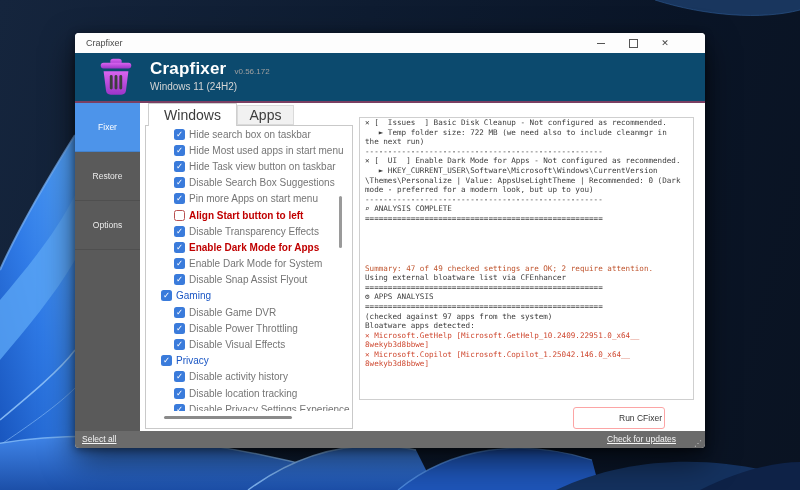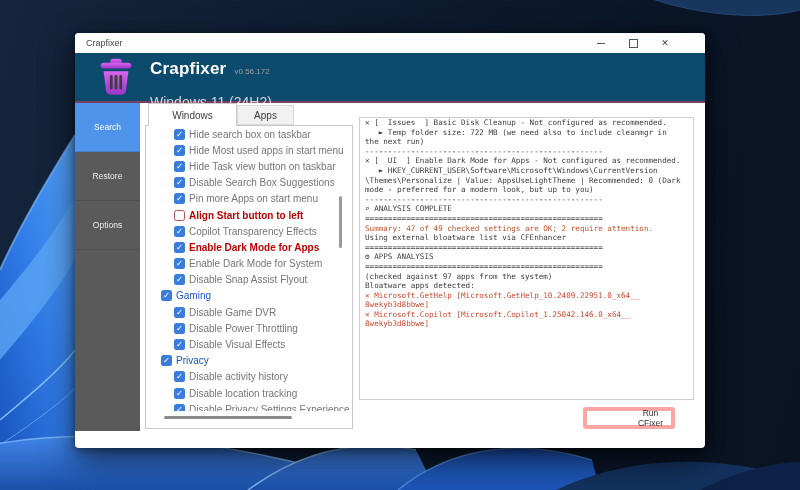--- a/index.html
+++ b/index.html
@@ -17,32 +17,32 @@
   .ctrl{width:32px;height:20px;display:flex;align-items:center;justify-content:center;}
   .ico-min{width:8px;height:0;border-top:1px solid #555;}
   .ico-max{width:7px;height:7px;border:1px solid #555;}
   .ico-close{font-size:9px;color:#444;line-height:1;}
 
   .header{height:48px;background:#0c4a6e;position:relative;}
   .logo{position:absolute;left:20px;top:3px;}
   .h-text{position:absolute;left:75px;top:6px;}
   .app-name{font-size:17px;font-weight:bold;color:#fff;letter-spacing:.2px;}
   .version{font-size:8px;color:#a0a0a0;margin-left:8px;}
-  .os{font-size:14px;color:#d5d5d5;margin-top:15px;}
+  .os{font-size:10px;color:#d5d5d5;margin-top:2px;}
   .accent{height:2px;background:#7a3f62;}
 
   .body{position:relative;height:328px;background:#fff;}
   .sidebar{position:absolute;left:0;top:0;width:65px;height:100%;background:#5a5a5a;}
   .side-item{height:48px;display:flex;align-items:center;justify-content:center;
              font-size:8.5px;color:#ececec;border-bottom:1px solid rgba(0,0,0,.12);}
   .side-item.active{background:#4d94ea;color:#fff;}
 
   .content{position:absolute;left:65px;top:0;right:0;height:100%;}
   .tab{position:absolute;top:2px;height:20px;box-sizing:border-box;display:flex;align-items:center;
-       justify-content:center;font-size:10px;color:#3c3c3c;background:#f1f1f1;border:1px solid #dadada;z-index:1;}
+       justify-content:center;font-size:14px;color:#3c3c3c;background:#f1f1f1;border:1px solid #dadada;z-index:1;}
   .tab.active{top:0;height:23px;background:#fff;border:1px solid #cfcfcf;border-bottom:none;z-index:3;}
   #tab-windows{left:8px;width:89px;}
   #tab-apps{left:97px;width:57px;}
 
   .panel{position:absolute;left:5px;top:22px;width:208px;height:304px;border:1px solid #c9c9c9;
          background:#fff;box-sizing:border-box;z-index:2;}
   .checklist{position:absolute;left:0;top:0;right:0;height:285px;overflow:hidden;}
   .chk-row{height:16.2px;display:flex;align-items:center;padding-left:28px;box-sizing:border-box;}
   .chk-row.group{padding-left:15px;}
   .chk{width:11px;height:11px;box-sizing:border-box;border-radius:2.5px;background:#3a7bdb;color:#fff;
@@ -50,27 +50,27 @@
   .chk.off{background:#fff;border:1px solid #b85050;}
   .lbl{font-size:10px;color:#757575;white-space:nowrap;}
   .chk-row.alert .lbl{color:#c00000;font-weight:bold;}
   .chk-row.group .lbl{color:#1a56c4;font-weight:normal;}
   .vscroll{position:absolute;right:10px;top:70px;width:3px;height:52px;background:#9a9a9a;border-radius:2px;}
   .hscroll{position:absolute;left:18px;bottom:9px;width:128px;height:3px;background:#8a8a8a;border-radius:2px;}
 
   .console{position:absolute;left:219px;top:14px;width:335px;height:283px;border:1px solid #cfcfcf;
            box-sizing:border-box;padding:0 5px;background:#fff;overflow:hidden;
            font-family:"DejaVu Sans Mono",monospace;font-size:7.6px;line-height:9.6px;color:#3c3c3c;white-space:pre;}
-  .con-line.warn{color:#c05630;}
+  .con-line.warn{color:#c05630;margin-top:40px;}
   .con-line.err{color:#cf4a32;}
 
   .btn{position:absolute;top:304px;height:22px;background:#fff;border-radius:3px;font-size:8.5px;color:#333;
        display:flex;align-items:center;justify-content:center;font-family:inherit;padding:0;}
   #btn-analyze{left:219px;width:97px;border:1px solid #2e93a8;}
-  #btn-run{left:443px;width:92px;border:4px solid #fca5a5;padding-left:43px;}
+  #btn-run{left:433px;width:92px;border:1px solid #fca5a5;padding-left:43px;}
 
   .statusbar{height:17px;background:#6b6b6b;position:relative;}
   .link{position:absolute;top:3px;font-size:8.5px;color:#f5f5f5;text-decoration:underline;}
   #select-all{left:7px;}
   #check-updates{right:29px;}
   .grip{position:absolute;right:3px;bottom:0;font-size:8px;color:#d0d0d0;line-height:1;}
 </style>
 </head>
 <body>
 
@@ -144,21 +144,21 @@
         </div>
         <div class="os">Windows 11 (24H2)</div>
       </div>
     </div>
 
     <div class="accent"></div>
 
     <div class="body">
 
       <div class="sidebar">
-        <div class="side-item active">Search</div>
+        <div class="side-item active">Fixer</div>
         <div class="side-item">Restore</div>
         <div class="side-item">Options</div>
       </div>
 
       <div class="content">
         <div class="tab active" id="tab-windows">Windows</div>
         <div class="tab" id="tab-apps">Apps</div>
 
         <div class="panel">
           <div class="checklist">
@@ -181,21 +181,21 @@
               <div class="chk-row">
                 <span class="chk">✓</span>
                 <span class="lbl">Pin more Apps on start menu</span>
               </div>
               <div class="chk-row alert">
                 <span class="chk off"></span>
                 <span class="lbl">Align Start button to left</span>
               </div>
               <div class="chk-row">
                 <span class="chk">✓</span>
-                <span class="lbl">Copilot Transparency Effects</span>
+                <span class="lbl">Disable Transparency Effects</span>
               </div>
               <div class="chk-row alert">
                 <span class="chk">✓</span>
                 <span class="lbl">Enable Dark Mode for Apps</span>
               </div>
               <div class="chk-row">
                 <span class="chk">✓</span>
                 <span class="lbl">Enable Dark Mode for System</span>
               </div>
               <div class="chk-row">
@@ -238,15 +238,20 @@
           <div class="vscroll"></div>
           <div class="hscroll"></div>
         </div>
 
         <div class="console"><div class="con-line">✕ [  Issues  ] Basic Disk Cleanup - Not configured as recommended.</div><div class="con-line">   ► Temp folder size: 722 MB (we need also to include cleanmgr in</div><div class="con-line">the next run)</div><div class="con-line">----------------------------------------------------</div><div class="con-line">✕ [  UI  ] Enable Dark Mode for Apps - Not configured as recommended.</div><div class="con-line">   ► HKEY_CURRENT_USER\Software\Microsoft\Windows\CurrentVersion</div><div class="con-line">\Themes\Personalize | Value: AppsUseLightTheme | Recommended: 0 (Dark</div><div class="con-line">mode - preferred for a modern look, but up to you)</div><div class="con-line">----------------------------------------------------</div><div class="con-line">⌕ ANALYSIS COMPLETE</div><div class="con-line">====================================================</div><div class="con-line warn">Summary: 47 of 49 checked settings are OK; 2 require attention.</div><div class="con-line">Using external bloatware list via CFEnhancer</div><div class="con-line">====================================================</div><div class="con-line">⚙ APPS ANALYSIS</div><div class="con-line">====================================================</div><div class="con-line">(checked against 97 apps from the system)</div><div class="con-line">Bloatware apps detected:</div><div class="con-line err">✕ Microsoft.GetHelp [Microsoft.GetHelp_10.2409.22951.0_x64__</div><div class="con-line err">8wekyb3d8bbwe]</div><div class="con-line err">✕ Microsoft.Copilot [Microsoft.Copilot_1.25042.146.0_x64__</div><div class="con-line err">8wekyb3d8bbwe]</div></div>
 
         <button class="btn" id="btn-run">Run CFixer</button>
       </div>
     </div>
 
+    <div class="statusbar">
+      <span class="link" id="select-all">Select all</span>
+      <span class="link" id="check-updates">Check for updates</span>
+      <span class="grip">⋰</span>
+    </div>
 
   </div>
 </div>
 
 </body></html>

